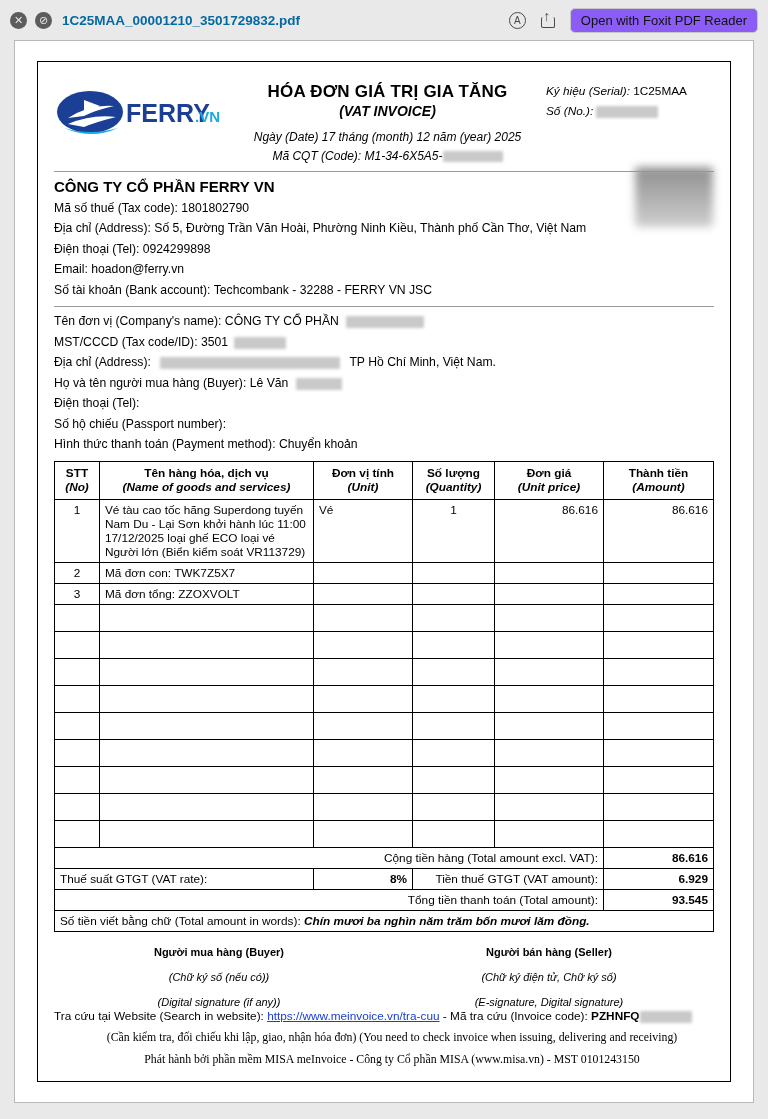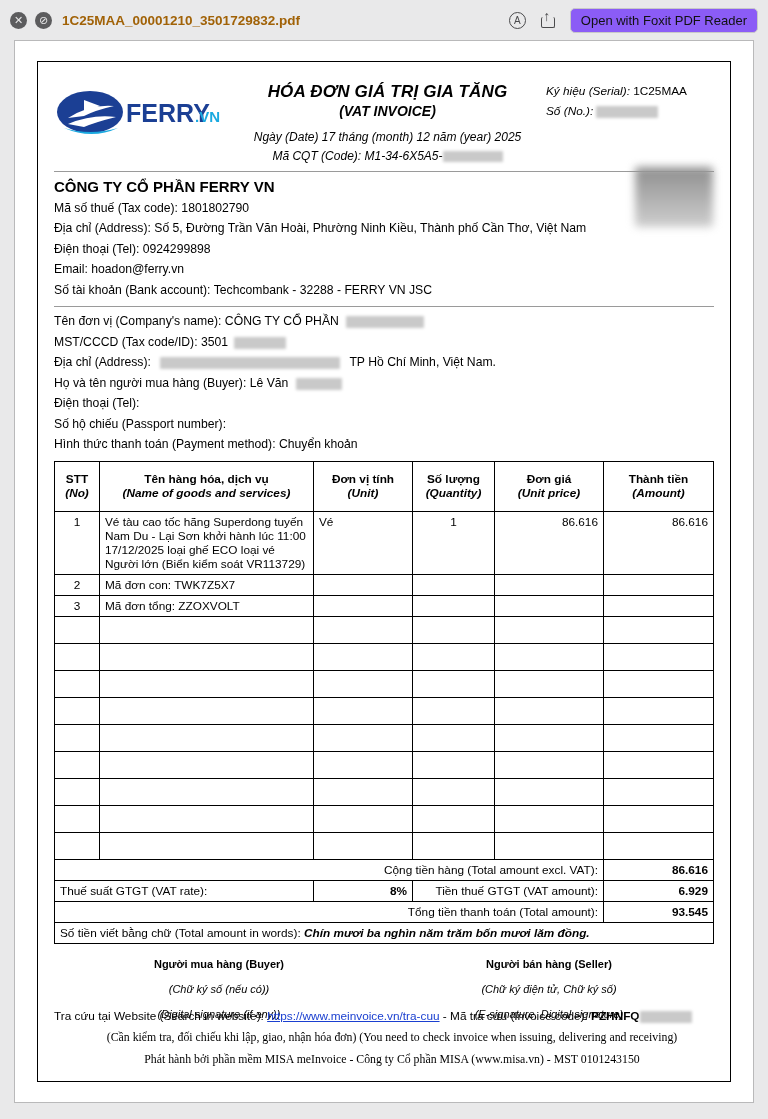--- a/index.html
+++ b/index.html
@@ -31,21 +31,21 @@
     font-size: 11px;
     line-height: 17px;
     text-align: center;
     flex: 0 0 auto;
     cursor: pointer;
     font-family: "DejaVu Sans", sans-serif;
   }
   .tb-title {
     font-size: 13.5px;
     font-weight: bold;
-    color: #a16207;
+    color: #0369a1;
     margin-left: 2px;
     white-space: nowrap;
     overflow: hidden;
   }
   .tb-right {
     margin-left: auto;
     display: flex;
     align-items: center;
     gap: 14px;
   }
@@ -135,21 +135,20 @@
   .logo svg { display: block; }
   .hdr-mid {
     flex: 1 1 auto;
     text-align: center;
     padding-top: 6px;
   }
   .inv-title {
     font-size: 17px;
     font-weight: bold;
     letter-spacing: .2px;
-    font-style: italic;
   }
   .inv-sub {
     font-size: 14px;
     font-weight: bold;
     font-style: italic;
     margin-top: 1px;
   }
   .inv-date {
     font-size: 12px;
     font-style: italic;
@@ -199,21 +198,21 @@
   }
   table.items th, table.items td {
     border: 1px solid #000;
     padding: 3px 5px;
     vertical-align: top;
   }
   table.items th {
     text-align: center;
     font-weight: bold;
     line-height: 1.25;
-    padding: 10px 3px;
+    padding: 4px 3px;
   }
   .c-stt { width: 38px; }
   .c-name { width: auto; }
   .c-unit { width: 92px; }
   .c-qty { width: 75px; }
   .c-price { width: 102px; }
   .c-amt { width: 103px; }
   td.center { text-align: center; }
   td.right { text-align: right; }
   .rowblank td { height: 20px; }

